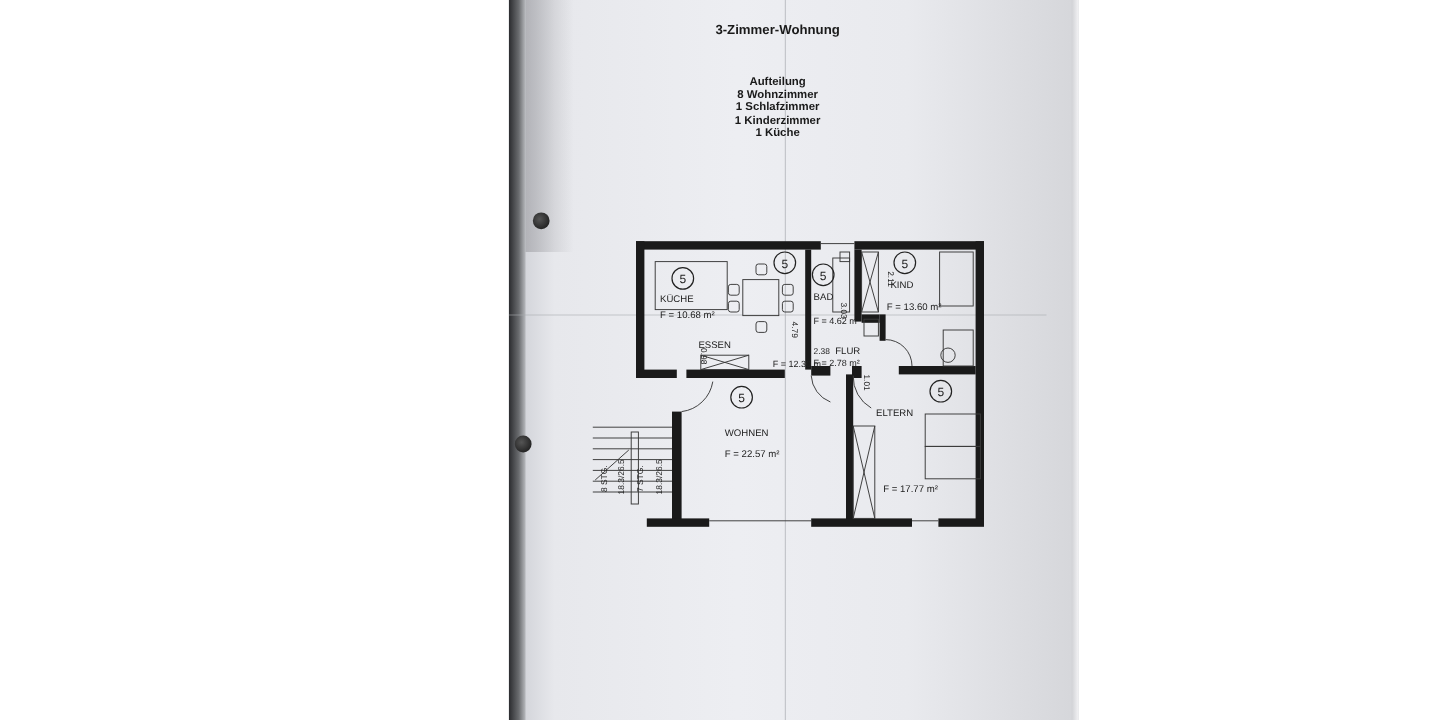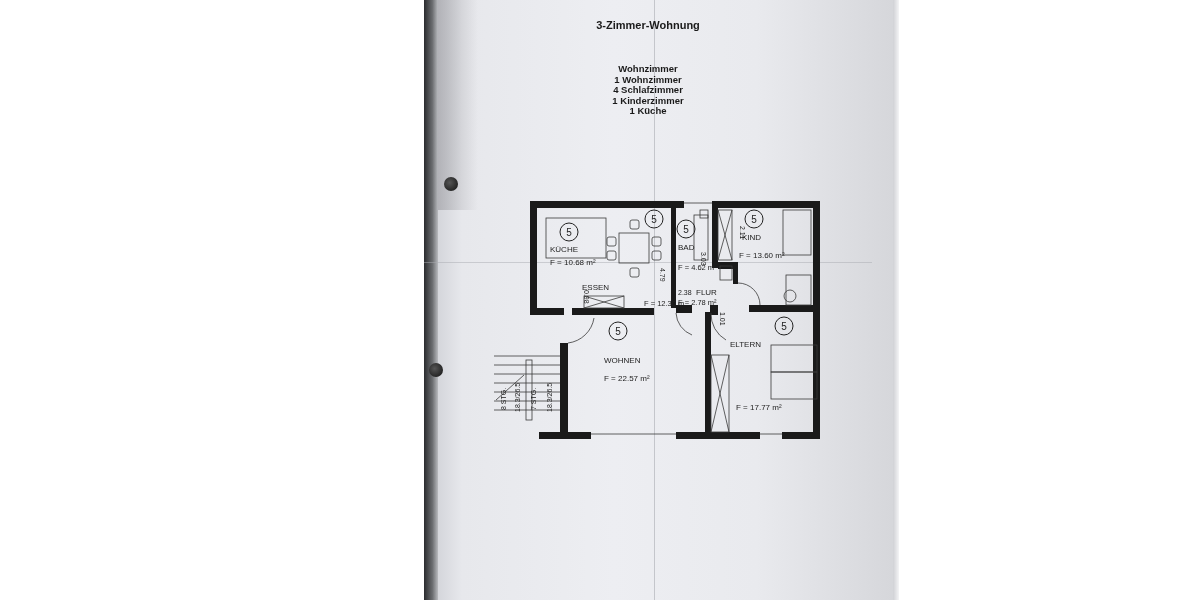--- a/index.html
+++ b/index.html
@@ -24,23 +24,23 @@
   <div class="shadow-left"></div>
   <div class="shadow-top"></div>
   <div class="fold-v"></div>
   <div class="fold-h"></div>
   <div class="right-edge"></div>
   <div class="punch" style="left:20px;top:177px;"></div>
   <div class="punch" style="left:5px;top:363px;"></div>
 
   <div class="heading title">3-Zimmer-Wohnung</div>
   <div class="heading alloc">
-    <div>Wohnzimmer</div>
-    <div>1 Wohnzimmer</div>
-    <div>4 Schlafzimmer</div>
+    <div>Aufteilung</div>
+    <div>8 Wohnzimmer</div>
+    <div>1 Schlafzimmer</div>
     <div>1 Kinderzimmer</div>
     <div>1 Küche</div>
   </div>
 
   <svg width="448" height="600" style="position:absolute;left:0;top:0;">
     <g fill="#1a1a1a">
 
       <rect x="106" y="201" width="154" height="7"></rect>
       <rect x="288" y="201" width="108" height="7"></rect>
 

